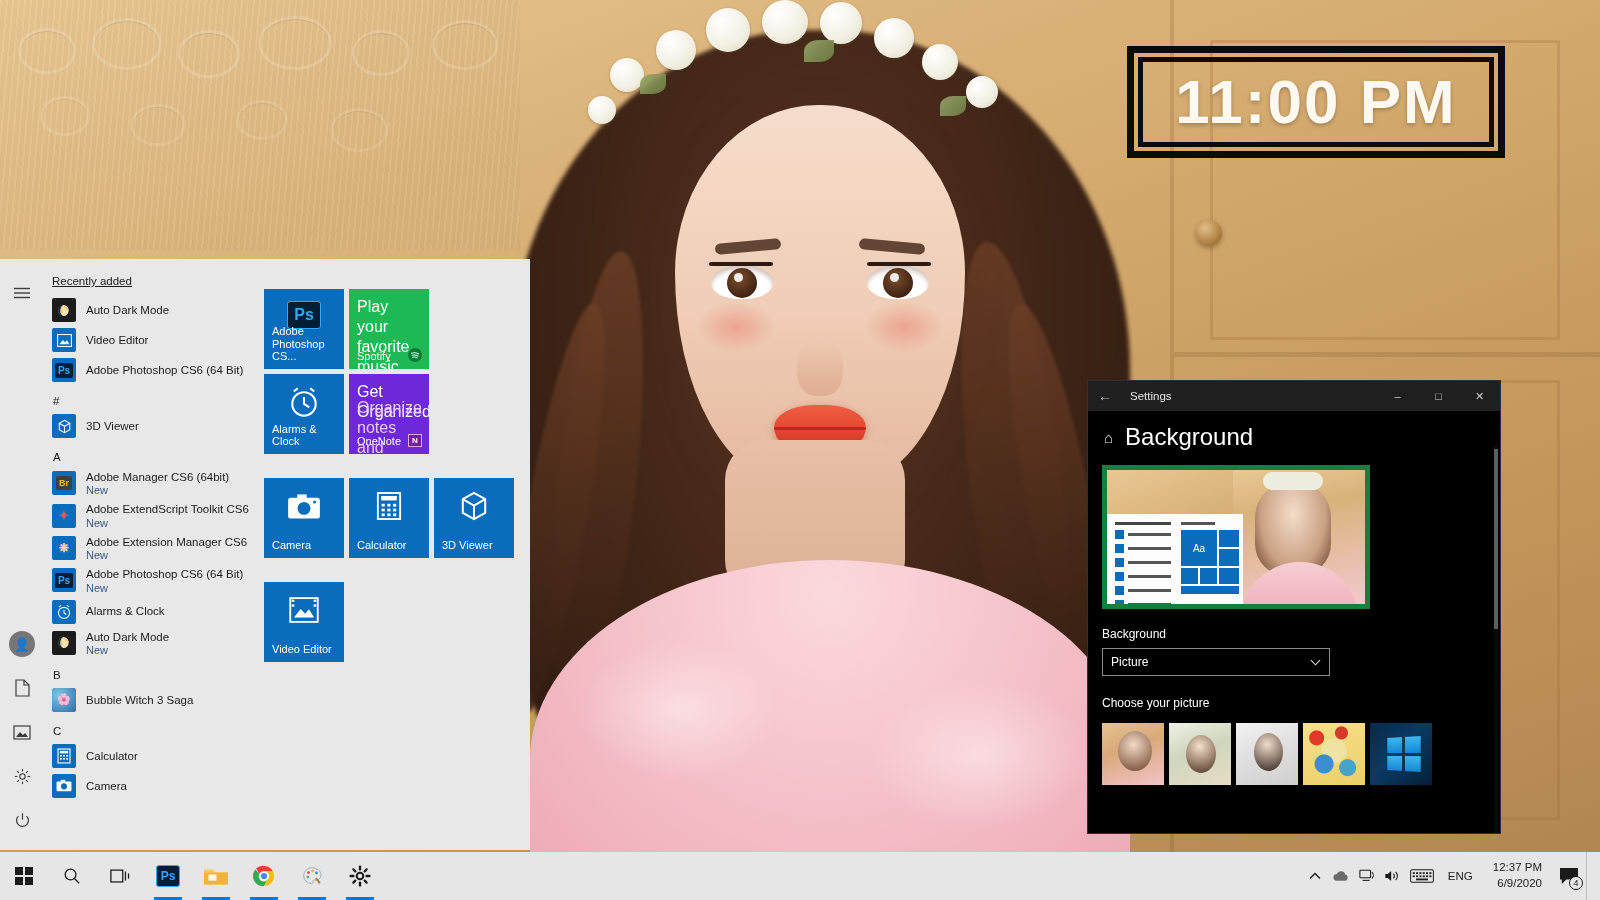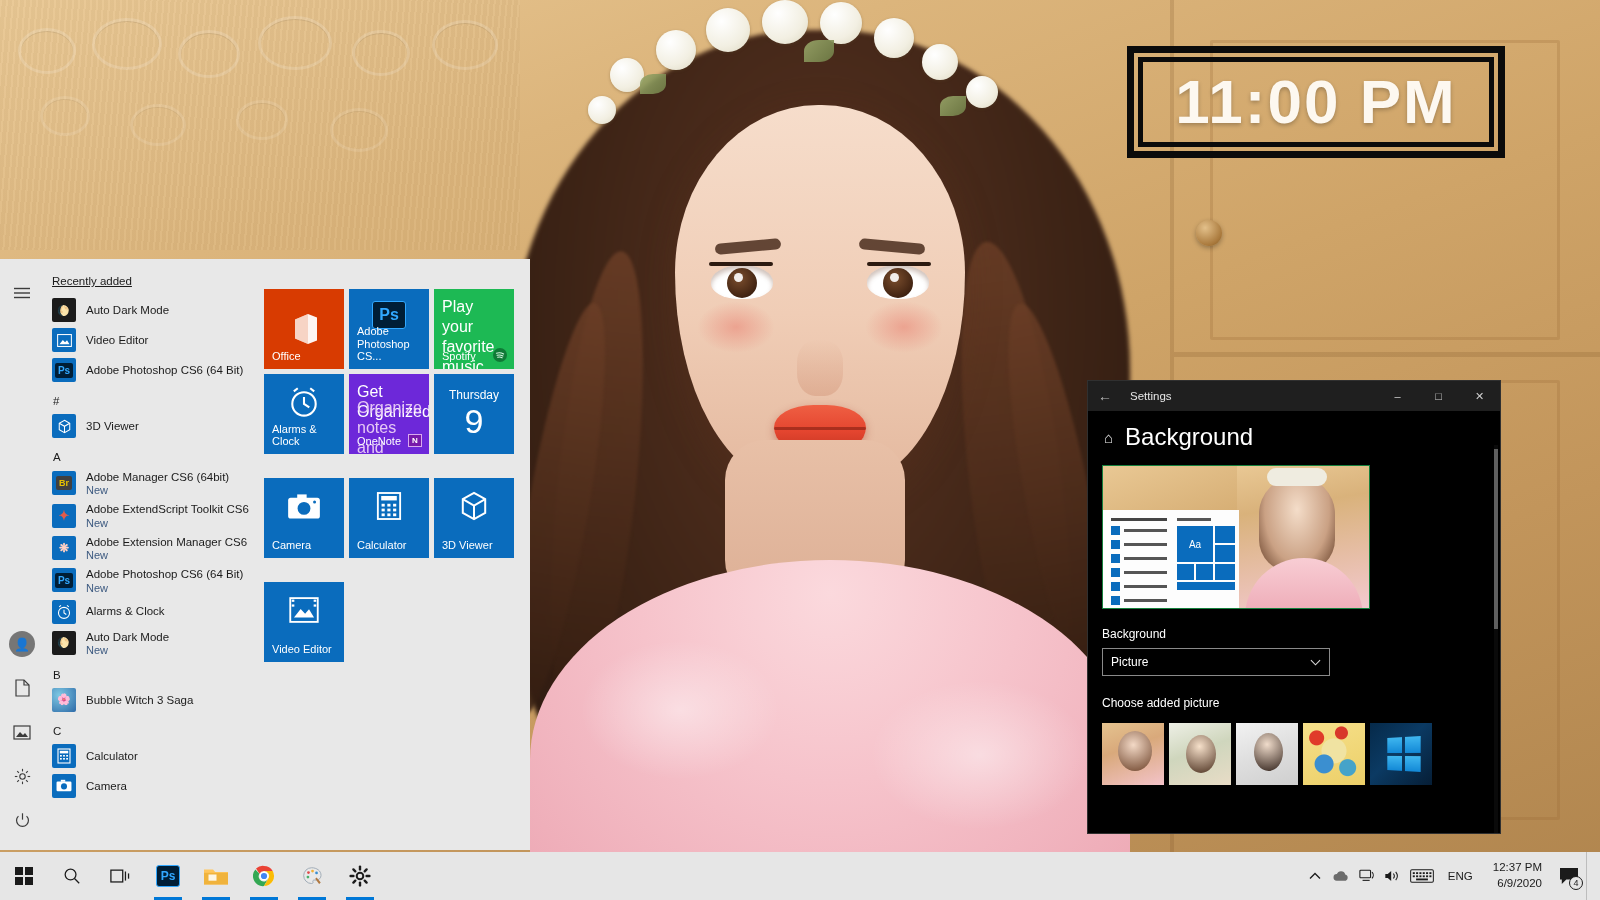--- a/index.html
+++ b/index.html
@@ -204,21 +204,21 @@
   }
   .set-body{ padding:0; position:relative; height:422px; overflow:hidden; }
   .page-head{
     display:flex; align-items:center; gap:12px; padding:12px 0 14px 16px;
   }
   .page-head .home{ font-size:15px; color:#e9e9e9; }
   .page-title{ font-size:24px; color:#ffffff; font-weight:normal; }
   .preview-wrap{ padding:0 0 0 14px; }
   .preview{
     width:268px; height:144px; background:#222; position:relative; overflow:hidden;
-    border:1px solid #15803d;
+    border:5px solid #15803d;
   }
   .pv-wall{
     position:absolute; inset:0;
     background:linear-gradient(160deg,#e9c894,#cfa468 55%,#b98e54);
   }
   .pv-photo{
     position:absolute; right:0; top:0; width:132px; height:100%;
     overflow:hidden;
   }
   .pv-white{
@@ -574,29 +574,20 @@
           </svg>
       </div>
       <div class="app-txt">Camera</div>
     </div>
   </div>
 
   <div class="tiles">
 
     <div class="tilerow">
 
-      <div class="tile med" style="background:#d83b01;">
-        <div class="ctr">
-          <svg width="32" height="34" viewBox="0 0 32 34">
-              <path d="M20 2L7 7.5v19L20 32l9-3.5V5.5z" fill="#fff" opacity=".95"></path>
-              <path d="M20 2L7 7.5v19L20 32V2z" fill="#f2b8a0" opacity=".55"></path>
-            </svg>
-        </div>
-        <div class="label">Office</div>
-      </div>
 
       <div class="tile med" style="background:#0a6cbd;">
         <div class="ctr" style="bottom:28px;">
           <span style="background:#001e36;color:#31a8ff;font-size:16px;padding:4px 6px;border:1px solid #31a8ff;border-radius:3px;font-weight:bold;">Ps</span>
         </div>
         <div class="label">Adobe Photoshop CS...</div>
       </div>
 
       <div class="tile med" style="background:#1db954;">
         <div class="promo">Play your favorite music for free.</div>
@@ -629,24 +620,20 @@
 
       <div class="tile med" style="background:#6d28d9;">
         <div class="promo">Get Organized</div>
         <div class="promo" style="top:24px;color:#e6c9f5;">Organize notes and ideas all in one place</div>
         <div class="label">OneNote</div>
         <div class="corner">
           <span style="background:#7719aa;color:#fff;border:1px solid #d9a9ef;font-size:8px;padding:1px 3px;font-weight:bold;">N</span>
         </div>
       </div>
 
-      <div class="tile med cal-tile" style="background:#0a6cbd;">
-        <div class="dow">Thursday</div>
-        <div class="day">9</div>
-      </div>
     </div>
 
     <div class="tilerow" style="margin-top:24px;">
 
       <div class="tile med" style="background:#0a6cbd;">
         <div class="ctr" style="bottom:24px;">
           <svg width="34" height="27" viewBox="0 0 18 14">
               <rect x="0.6" y="2.4" width="16.8" height="11" rx="1.4" fill="#fff"></rect>
               <circle cx="9" cy="8" r="3.4" fill="#0a6cbd"></circle>
               <rect x="5.4" y="0.6" width="5" height="2.2" fill="#fff"></rect>
@@ -786,21 +773,21 @@
     </div>
 
     <div class="settings-label">Background</div>
     <div class="combo">
       <span>Picture</span>
       <svg width="11" height="7" viewBox="0 0 12 7">
           <path d="M1 1l5 5 5-5" fill="none" stroke="#d8d8d8" stroke-width="1.2"></path>
         </svg>
     </div>
 
-    <div class="settings-label" style="padding-top:20px;">Choose added picture</div>
+    <div class="settings-label" style="padding-top:20px;">Choose your picture</div>
     <div class="thumbs">
       <div class="thumb t1"></div>
       <div class="thumb t2"></div>
       <div class="thumb t3"></div>
       <div class="thumb t4"></div>
       <div class="thumb t5">
         <span class="winlogo">
             <i></i>
             <i></i>
             <i></i>

